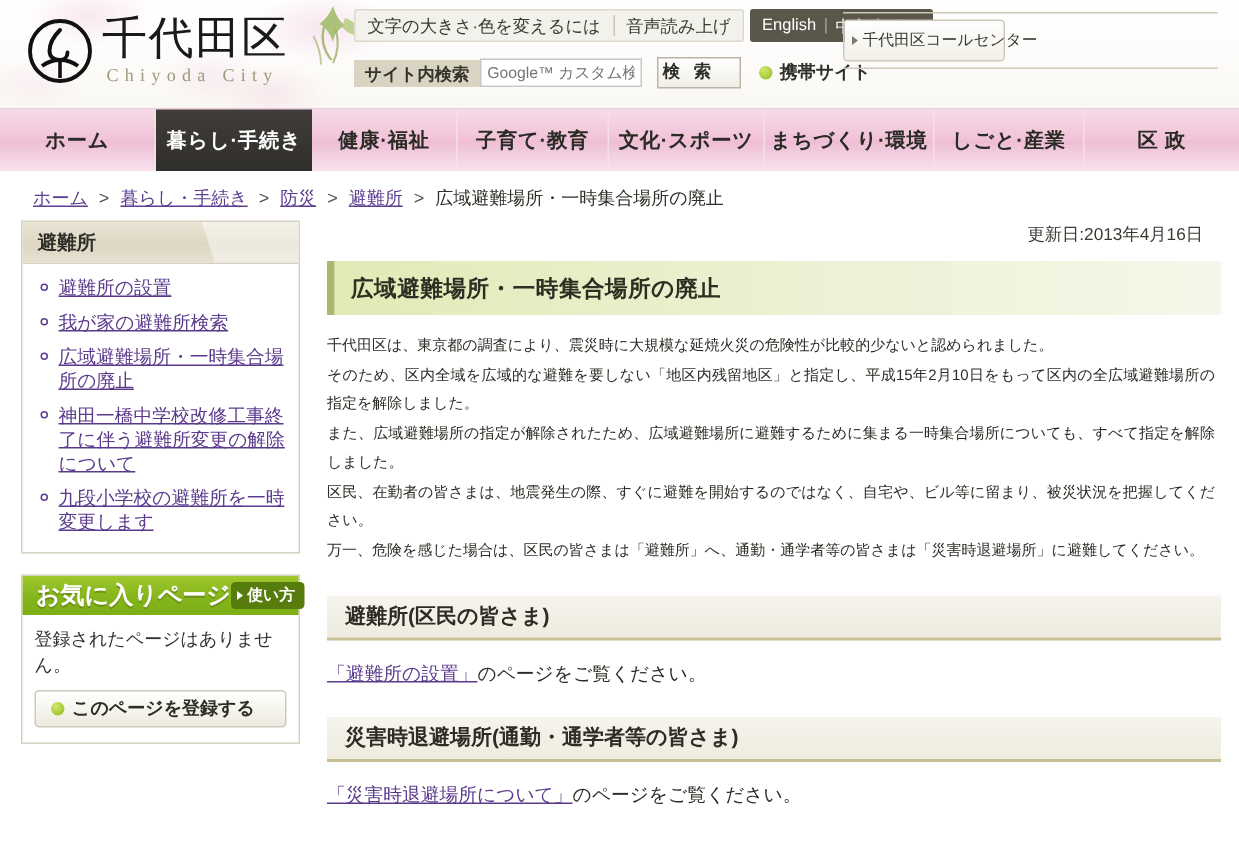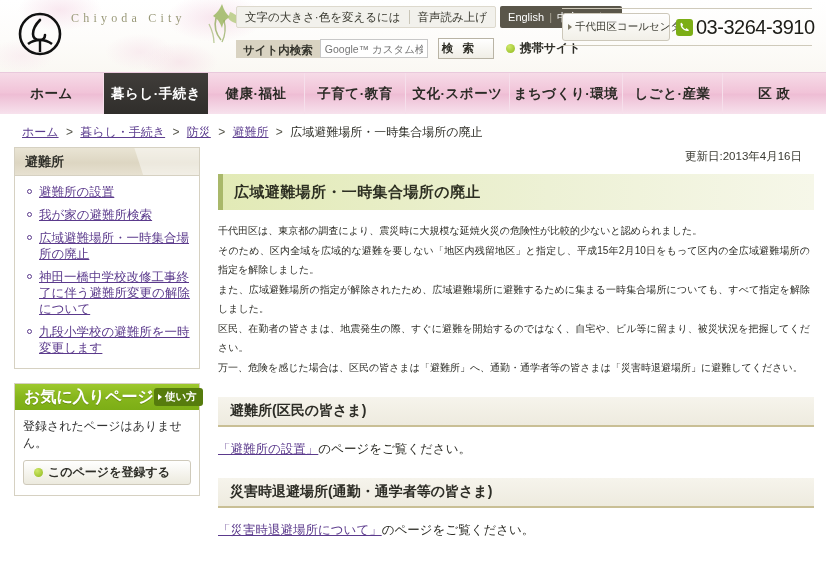--- a/index.html
+++ b/index.html
@@ -468,20 +468,21 @@
     </svg>
 
     <div class="logo-wrap">
       <svg class="logo-mark" viewBox="0 0 44 44">
         <circle cx="22" cy="22" r="20" fill="none" stroke="#111" stroke-width="2.6"></circle>
         <path d="M22 8 C18 12, 15 17, 15 22 C15 26, 18 28, 22 28 C25 28, 27 26, 27 23" fill="none" stroke="#111" stroke-width="2.6" stroke-linecap="round"></path>
         <path d="M10 32 C14 29, 18 28, 22 28 C26 28, 30 29, 34 32" fill="none" stroke="#111" stroke-width="2.6"></path>
         <path d="M22 28 L22 40" fill="none" stroke="#111" stroke-width="2.4"></path>
       </svg>
       <div class="logo-text">
+        <div class="logo-jp">千代田区</div>
         <div class="logo-en">Chiyoda City</div>
       </div>
     </div>
 
     <div class="util-row">
       <div class="util-panel">
         <span class="util-item">文字の大きさ·色を変えるには</span>
         <span class="util-divider"></span>
         <span class="util-item">音声読み上げ</span>
       </div>
@@ -503,27 +504,20 @@
         <span>携帯サイト</span>
       </div>
     </div>
 
     <div class="callcenter">
       <div class="cc-btn">
         <span class="cc-arrow"></span>
         <span>千代田区コールセンター</span>
       </div>
       <div class="cc-right">
-        <div class="cc-phone">
-          <svg class="phone-icon" viewBox="0 0 17 17">
-            <rect x="0" y="0" width="17" height="17" rx="3" fill="#7cae16"></rect>
-            <path d="M4.6 4.2 C4.6 3.7 5.3 3.4 5.7 3.9 L7 5.5 C7.3 5.9 7.1 6.3 6.8 6.6 L6.2 7.1 C6.8 8.4 8.1 9.7 9.4 10.3 L9.9 9.7 C10.2 9.4 10.6 9.2 11 9.5 L12.6 10.8 C13.1 11.2 12.8 11.9 12.3 11.9 C8.2 12.6 3.9 8.3 4.6 4.2 Z" fill="#fff"></path>
-          </svg>
-          <span>03-3264-3910</span>
-        </div>
       </div>
     </div>
   </div>
 
   <div class="gnav">
     <div class="gnav-item" style="width:104px">ホーム</div>
     <div class="gnav-item active" style="width:104px">暮らし·手続き</div>
     <div class="gnav-item" style="width:97px">健康·福祉</div>
     <div class="gnav-item" style="width:101px">子育て·教育</div>
     <div class="gnav-item" style="width:104px">文化·スポーツ</div>

